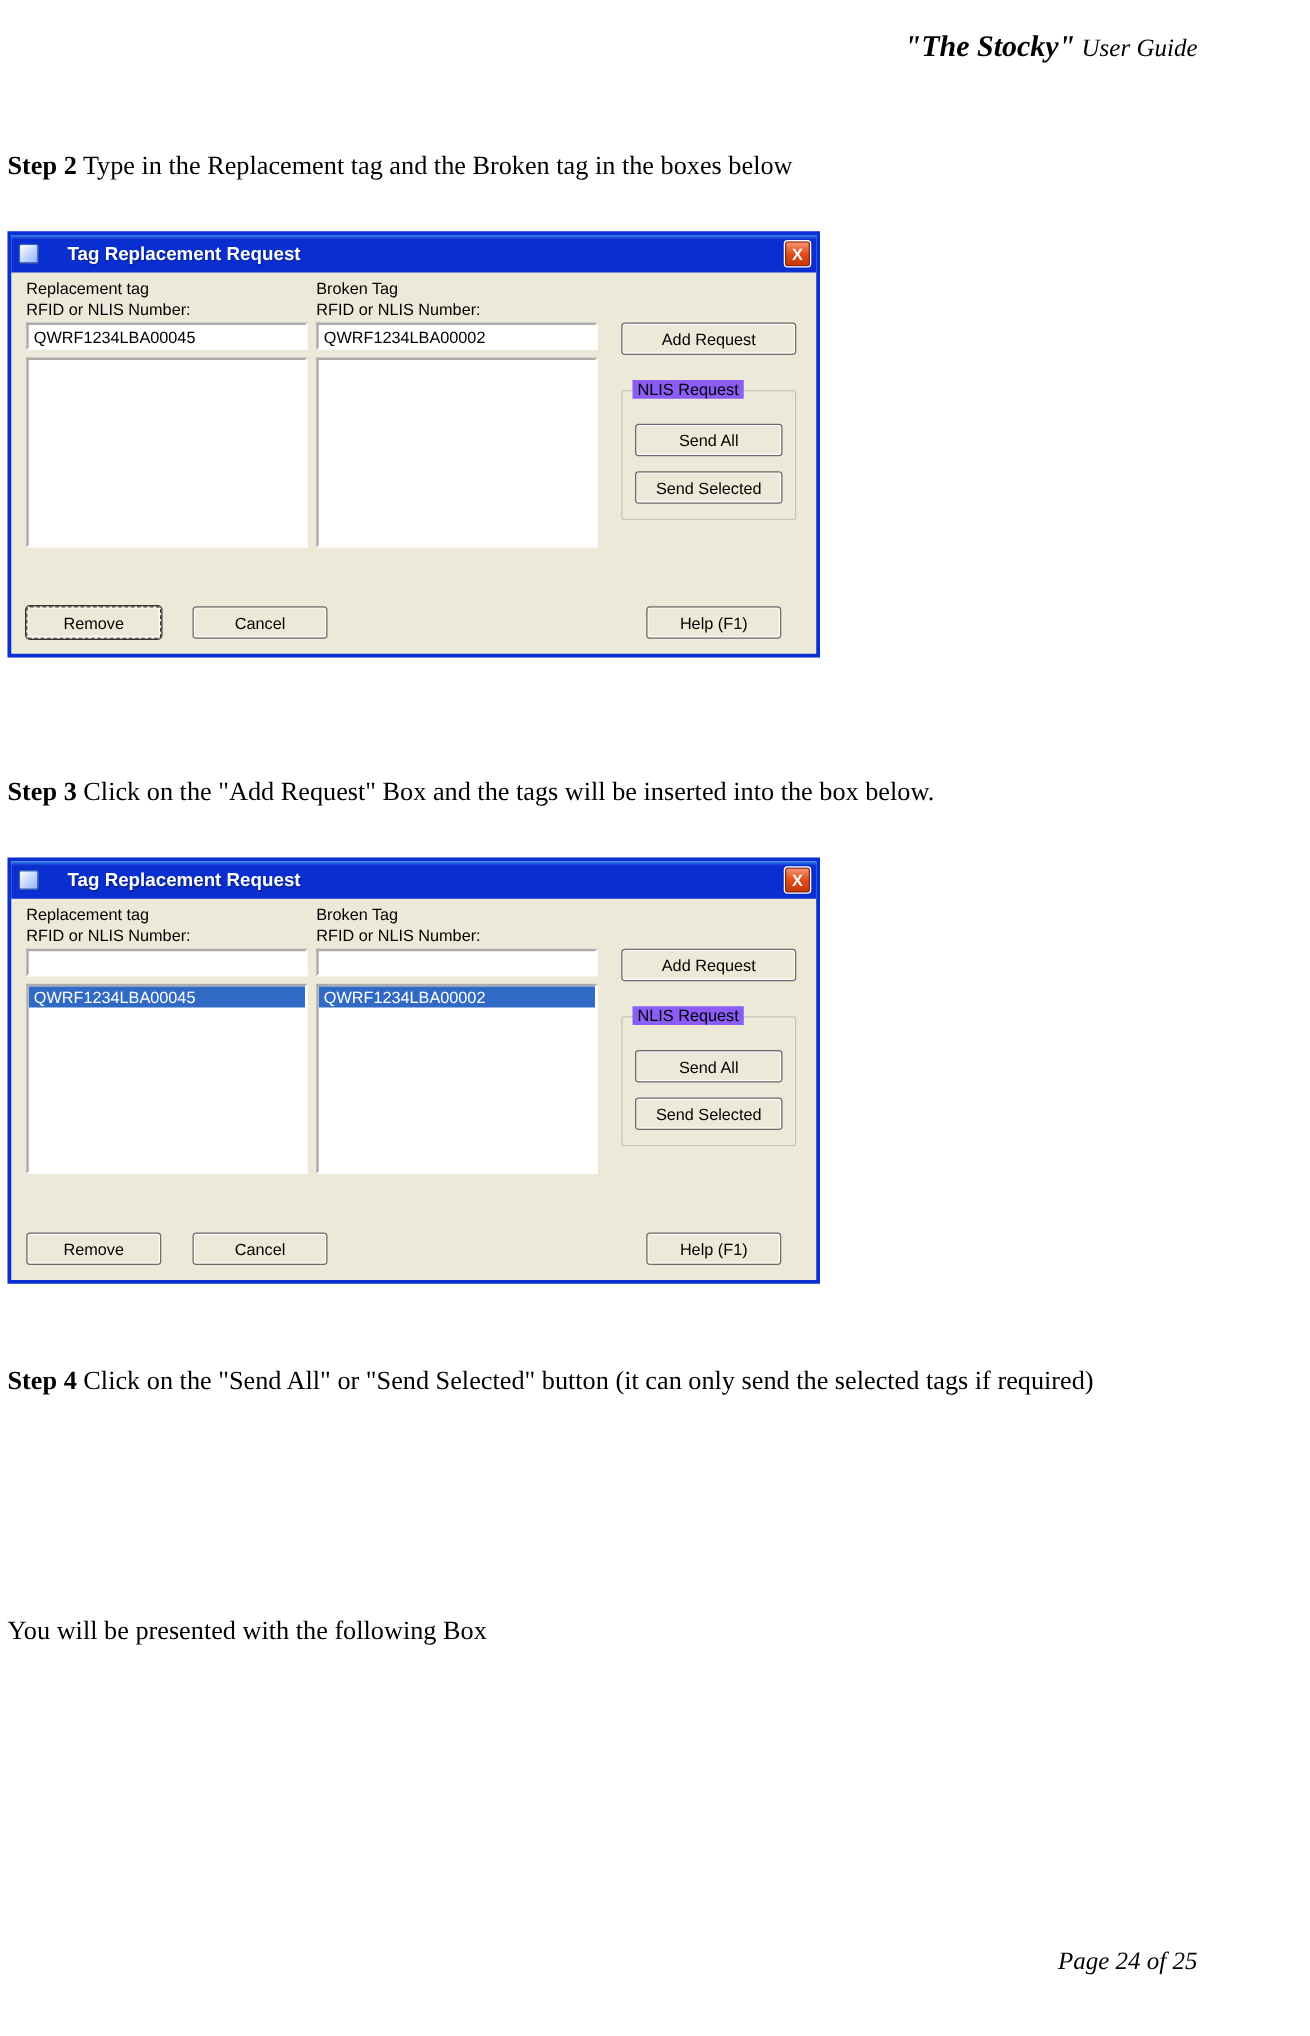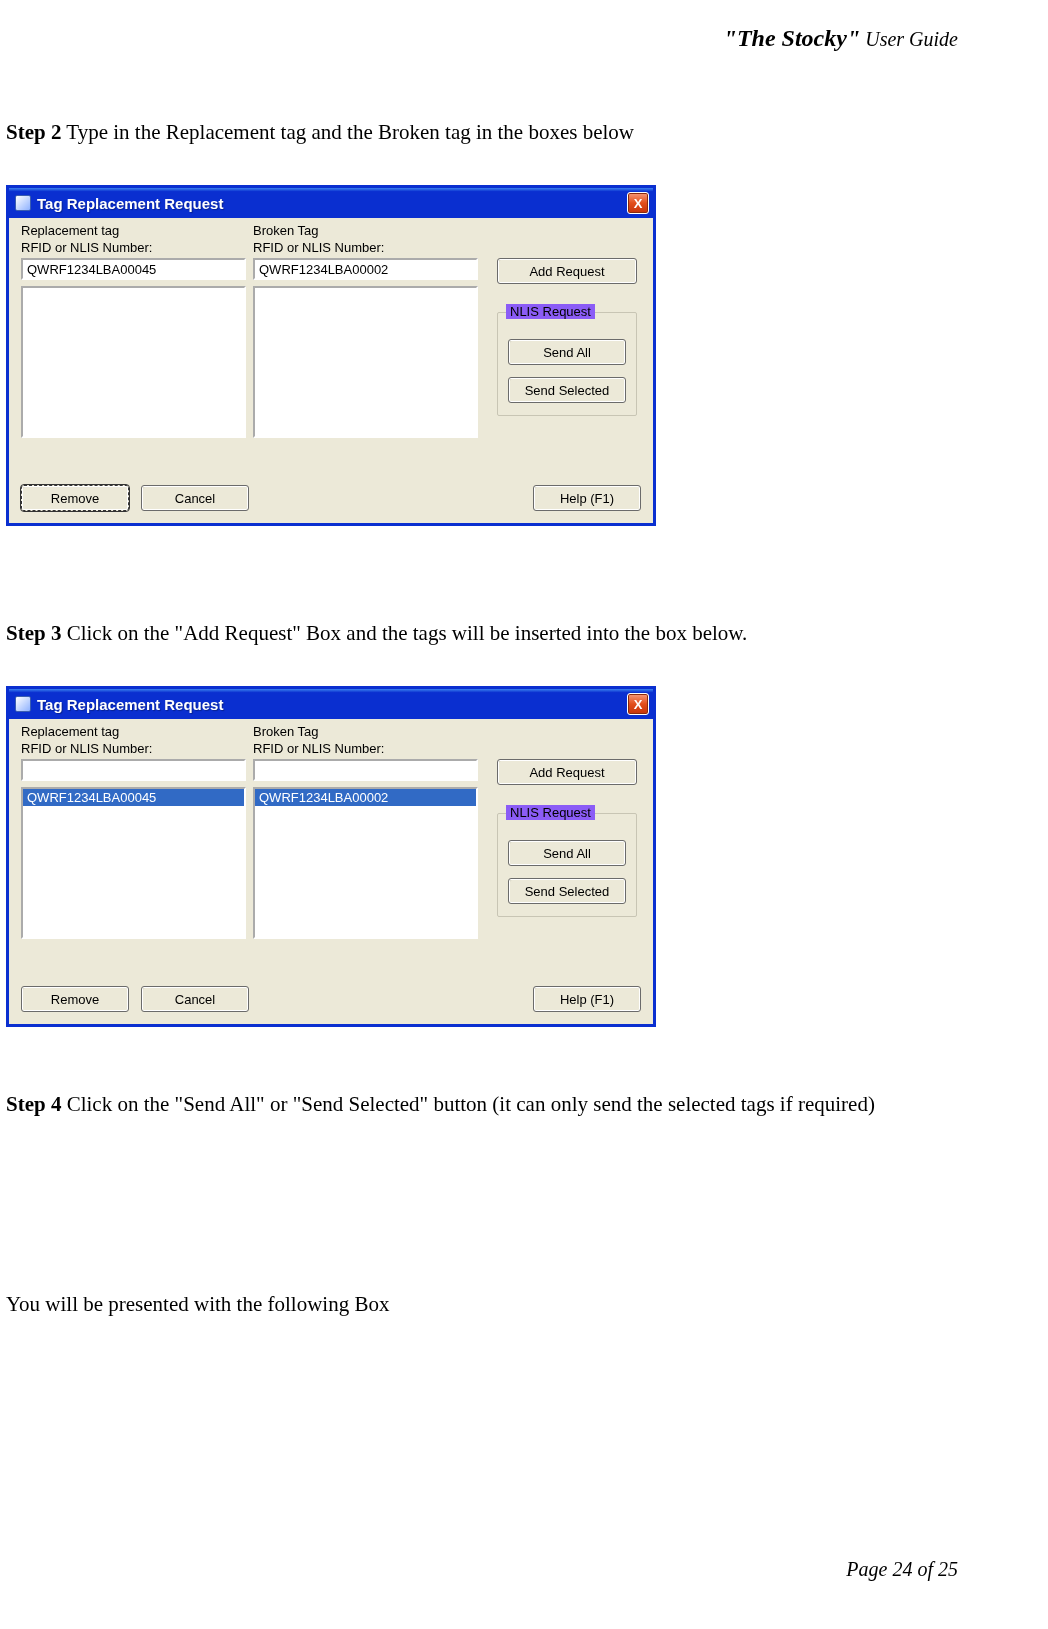--- a/index.html
+++ b/index.html
@@ -61,21 +61,21 @@
     font-size: 13px;
     color: #000;
     position: relative;
   }
   .titlebar {
     height: 30px;
     background: linear-gradient(to bottom, #3a81ee 0%, #0a2fd0 12%, #0a2fd0 88%, #0a2fd0 100%);
     display: flex;
     align-items: center;
     padding: 0 4px 0 6px;
-    gap: 6px;
+    gap: 23px;
   }
   .titlebar-icon {
     width: 16px; height: 16px;
     background: linear-gradient(135deg,#fff,#8fb2ff);
     border: 1px solid #3a5db0;
     border-radius: 2px;
   }
   .titlebar-text {
     color: #fff;
     font-weight: bold;
@@ -161,23 +161,23 @@
   .fieldset-legend {
     position: absolute;
     top: -9px; left: 8px;
     background: #8b5cf6;
     padding: 0 4px;
     font-size: 13px;
   }
   .bottom-row {
     position: absolute;
     bottom: 12px;
-    left: 12px; right: 12px;
+    left: 12px; right: 28px;
     display: flex;
-    gap: 12px;
+    gap: 25px;
     align-items: center;
   }
   .bottom-row .spacer-flex { flex: 1; }
 </style>
 </head>
 <body>
 
 <div class="header-right">
   <span class="header-brand">"The Stocky"</span><span class="header-sub"> User Guide</span>
 </div>

